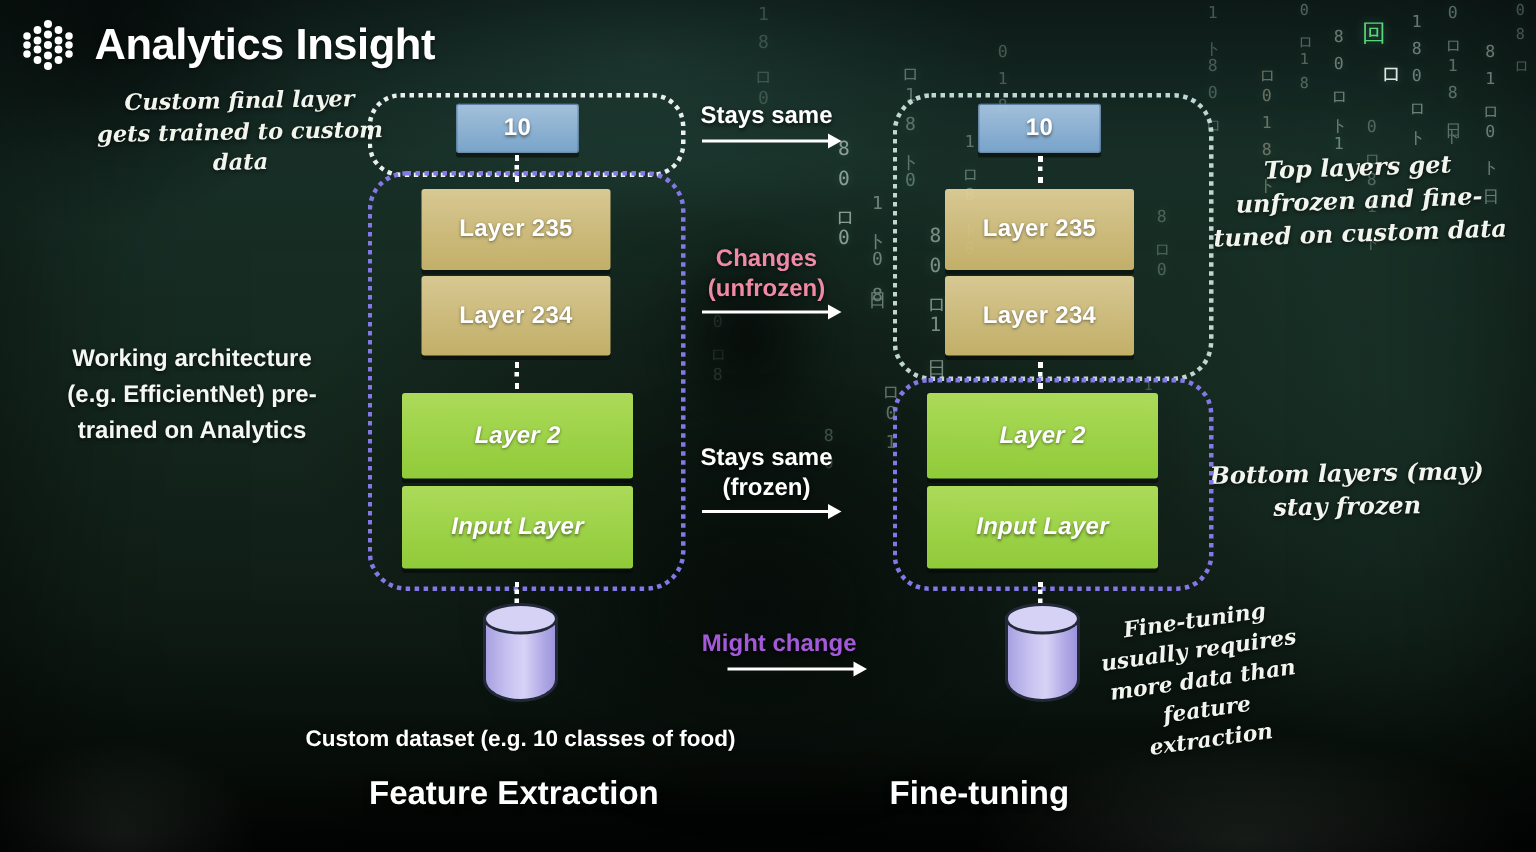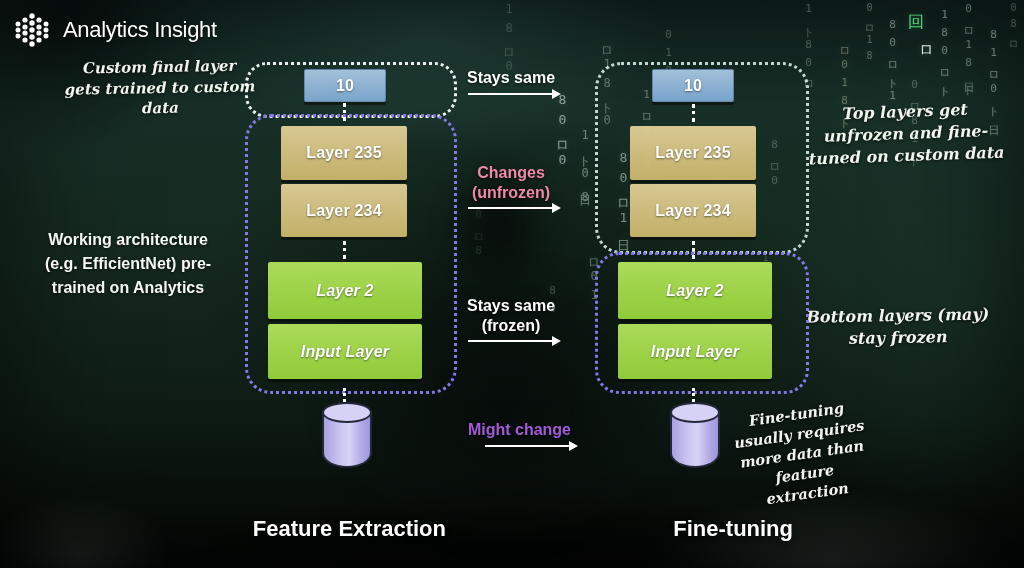--- a/index.html
+++ b/index.html
@@ -22,21 +22,21 @@
     font-family:"DejaVu Sans Mono",monospace;letter-spacing:5px;
     text-shadow:0 0 7px rgba(130,225,185,0.35);}
   .sil{position:absolute;pointer-events:none;}
   .sil.head{left:438px;top:155px;width:120px;height:140px;filter:blur(7px);
     background:radial-gradient(closest-side,rgba(5,9,7,0.85),rgba(5,9,7,0));}
   .sil.body{left:320px;top:265px;width:370px;height:280px;filter:blur(12px);
     background:radial-gradient(closest-side,rgba(5,9,7,0.78),rgba(5,9,7,0));}
 
   
   .brand{position:absolute;left:12px;top:11px;display:flex;align-items:center;gap:9px;}
-  .brand-name{font-weight:400;font-size:22px;letter-spacing:-0.3px;color:#fff;
+  .brand-name{font-weight:700;font-size:29px;letter-spacing:-0.3px;color:#fff;
     text-shadow:0 1px 3px rgba(0,0,0,0.6);}
 
   
   .group{position:absolute;border-radius:26px;}
   .group.white{border:3px dotted rgba(246,250,250,0.95);}
   .group.teal{border:3px dotted rgba(216,240,234,0.88);}
   .group.purple{border:3px dotted #8478e6;}
 
   
   .box{position:absolute;display:flex;align-items:center;justify-content:center;
@@ -71,21 +71,21 @@
   
   .hand{position:absolute;font-family:"DejaVu Serif",serif;font-style:italic;font-weight:700;
     color:#f2f4ee;text-align:center;white-space:pre-line;line-height:1.38;
     text-shadow:0 1px 3px rgba(0,0,0,0.65);}
   .sans-note{position:absolute;font-weight:700;font-size:16px;color:#f5f7f3;text-align:center;
     white-space:pre-line;line-height:1.5;text-shadow:0 1px 3px rgba(0,0,0,0.6);}
 
   
   .caption{position:absolute;font-weight:700;font-size:15px;color:#fff;text-align:center;
     text-shadow:0 1px 3px rgba(0,0,0,0.65);}
-  .section-title{position:absolute;font-weight:700;font-size:22px;color:#fff;text-align:right;
+  .section-title{position:absolute;font-weight:700;font-size:22px;color:#fff;text-align:left;
     text-shadow:0 2px 5px rgba(0,0,0,0.6);}
 </style>
 </head>
 <body>
 
 <div class="stage">
 
   <div class="rain-layer">
       <span class="rain" style="left: 500px; top: 2px; color: rgb(190, 220, 205); font-size: 12px; opacity: 0.22;">18ロ0</span>
       <span class="rain" style="left: 553px; top: 92px; color: rgb(235, 248, 242); font-size: 13px; opacity: 0.55;">80ロ0</span>
@@ -206,16 +206,17 @@
 
   <div class="vdots" style="left:692px;top:104px;height:18px;"></div>
   <div class="vdots" style="left:692px;top:241px;height:18px;"></div>
   <div class="vdots" style="left:692px;top:388px;height:14px;"></div>
 
   <div class="cylinder" style="left:670px;top:402px;">
     <div class="cyl-body"></div>
     <div class="cyl-top"></div>
   </div>
 
+  <div class="caption" style="left:175px;top:484px;width:344px;">Custom dataset (e.g. 10 classes of food)</div>
   <div class="section-title" style="left:246px;top:516px;width:200px;">Feature Extraction</div>
   <div class="section-title" style="left:593px;top:516px;width:200px;">Fine-tuning</div>
 
 </div>
 
 </body></html>

